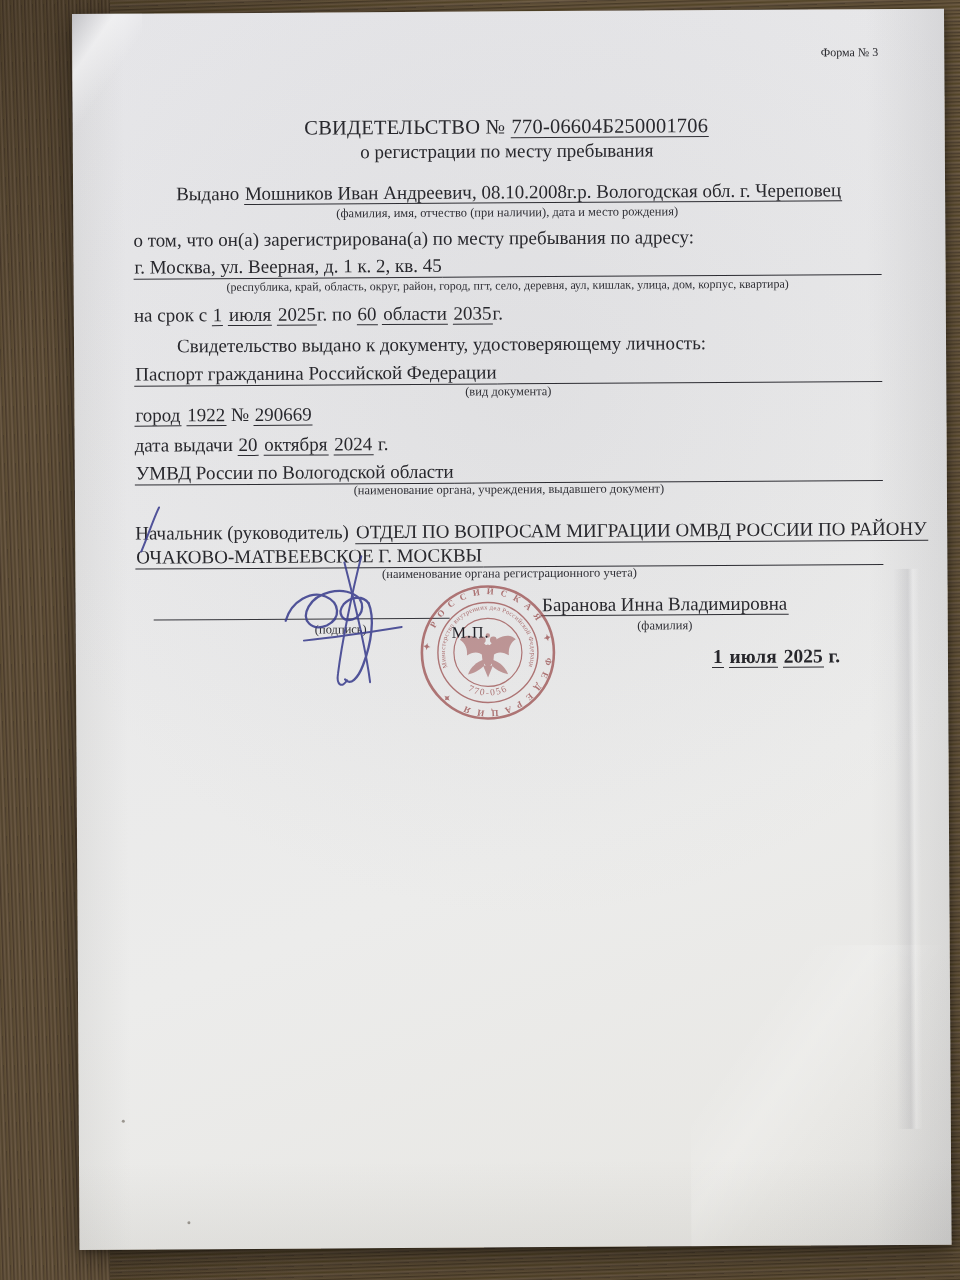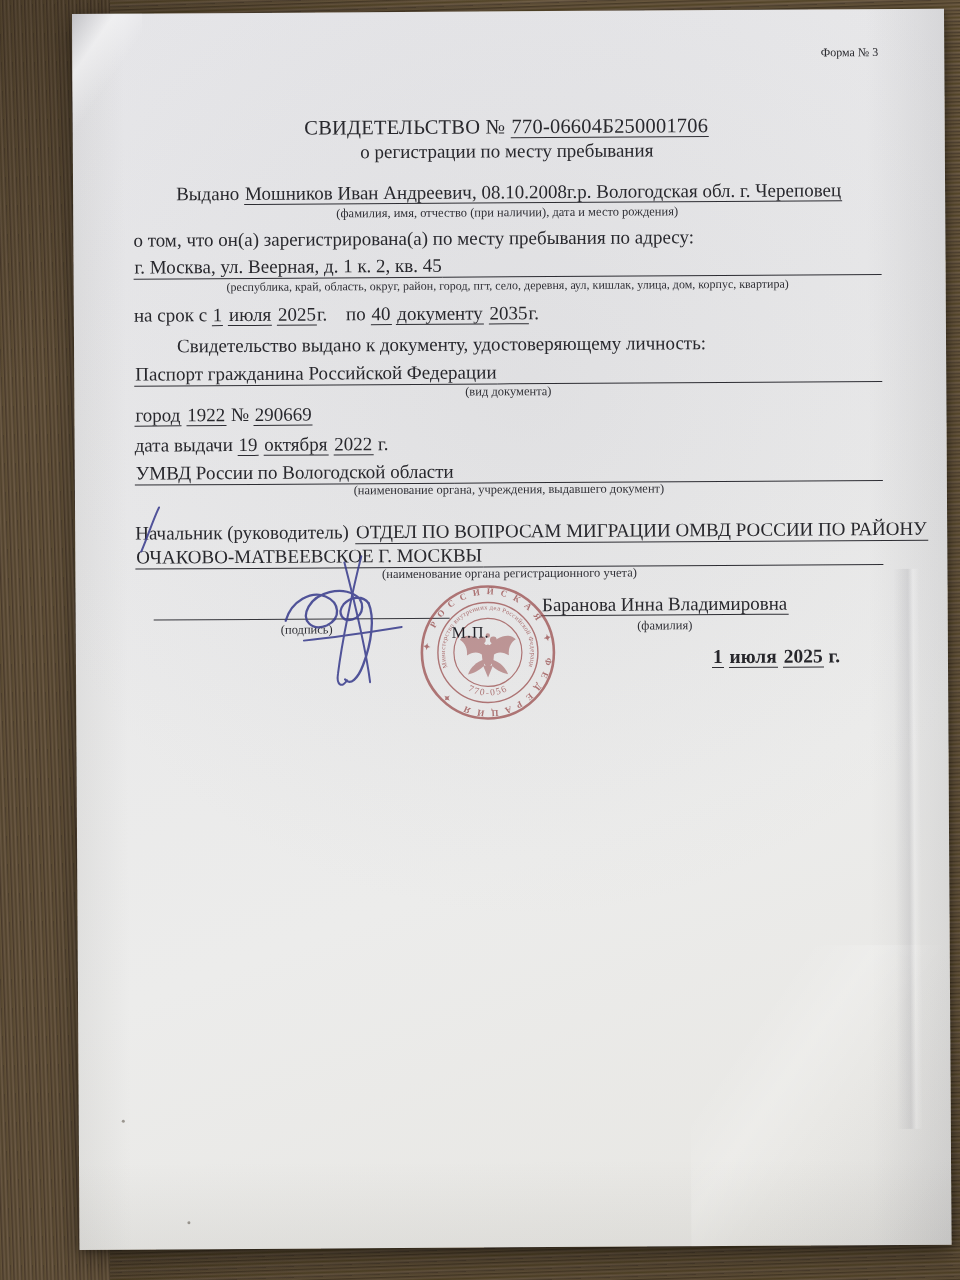--- a/index.html
+++ b/index.html
@@ -59,21 +59,21 @@
   .flexrow{display:flex;}
   .fill{flex:1 1 auto;border-bottom:1.4px solid #2d2d33;}
   .grow{flex:1 1 auto;}
   .cap{position:absolute;left:60px;right:64px;text-align:center;font-size:12.5px;
        line-height:14px;color:#303036;white-space:nowrap;}
   .title{font-size:20.5px;letter-spacing:.2px;}
   .forma{position:absolute;right:66px;top:36px;font-size:12px;color:#2b2b30;}
 
   .sign-line{position:absolute;left:78px;width:296px;top:606px;height:0;
              border-top:1.4px solid #35353b;}
-  .podpis{position:absolute;left:205px;width:120px;top:610px;
+  .podpis{position:absolute;left:205px;width:120px;top:610px;text-align:center;
           font-size:12.5px;color:#303036;}
   .surname-block{position:absolute;left:456px;width:266px;top:583px;text-align:center;}
   .surname-block .name{font-size:19px;line-height:22px;}
   .surname-block .fcap{font-size:12.5px;line-height:14px;margin-top:3px;color:#303036;}
   .daterow{position:absolute;left:636px;top:636px;font-size:19.5px;white-space:nowrap;font-weight:bold;}
 
   .mp{position:absolute;left:376px;top:612px;font-size:16px;letter-spacing:1px;
       color:#1f1f26;z-index:5;}
   .stamp-svg{position:absolute;left:337px;top:566px;z-index:3;opacity:.88;}
   .sig-svg{position:absolute;left:40px;top:478px;z-index:6;}
@@ -112,46 +112,46 @@
     <span class="u">г. Москва, ул. Веерная, д. 1 к. 2, кв. 45</span>
     <span class="fill"></span>
   </div>
   <div class="cap" style="top:267px;font-size:12px">(республика, край, область, округ, район, город, пгт, село, деревня, аул, кишлак, улица, дом, корпус, квартира)</div>
 
   <div class="row" style="top:291px">
     <span>на срок с</span>
     <span class="u">1</span>
     <span class="u">июля</span>
     <span class="u">2025</span><span>г.</span>
-    <span style="margin-left:14px">по</span>
-    <span class="u">40</span>
-    <span class="u">документу</span>
+    <span style="">по</span>
+    <span class="u">60</span>
+    <span class="u">области</span>
     <span class="u">2035</span><span>г.</span>
   </div>
 
   <div class="row indent" style="top:322px">Свидетельство выдано к документу, удостоверяющему личность:</div>
 
   <div class="row flexrow" style="top:350px">
     <span class="u">Паспорт гражданина Российской Федерации</span>
     <span class="fill"></span>
   </div>
   <div class="cap" style="top:373px">(вид документа)</div>
 
   <div class="row" style="top:391px">
     <span class="u">город</span>
     <span class="u">1922</span>
     <span>№</span>
     <span class="u">290669</span>
   </div>
 
   <div class="row" style="top:421px">
     <span>дата выдачи</span>
-    <span class="u">19</span>
+    <span class="u">20</span>
     <span class="u">октября</span>
-    <span class="u">2022</span>
+    <span class="u">2024</span>
     <span>г.</span>
   </div>
 
   <div class="row flexrow" style="top:449px">
     <span class="u">УМВД России по Вологодской области</span>
     <span class="fill"></span>
   </div>
   <div class="cap" style="top:471px">(наименование органа, учреждения, выдавшего документ)</div>
 
   <div class="row flexrow" style="top:509px">

